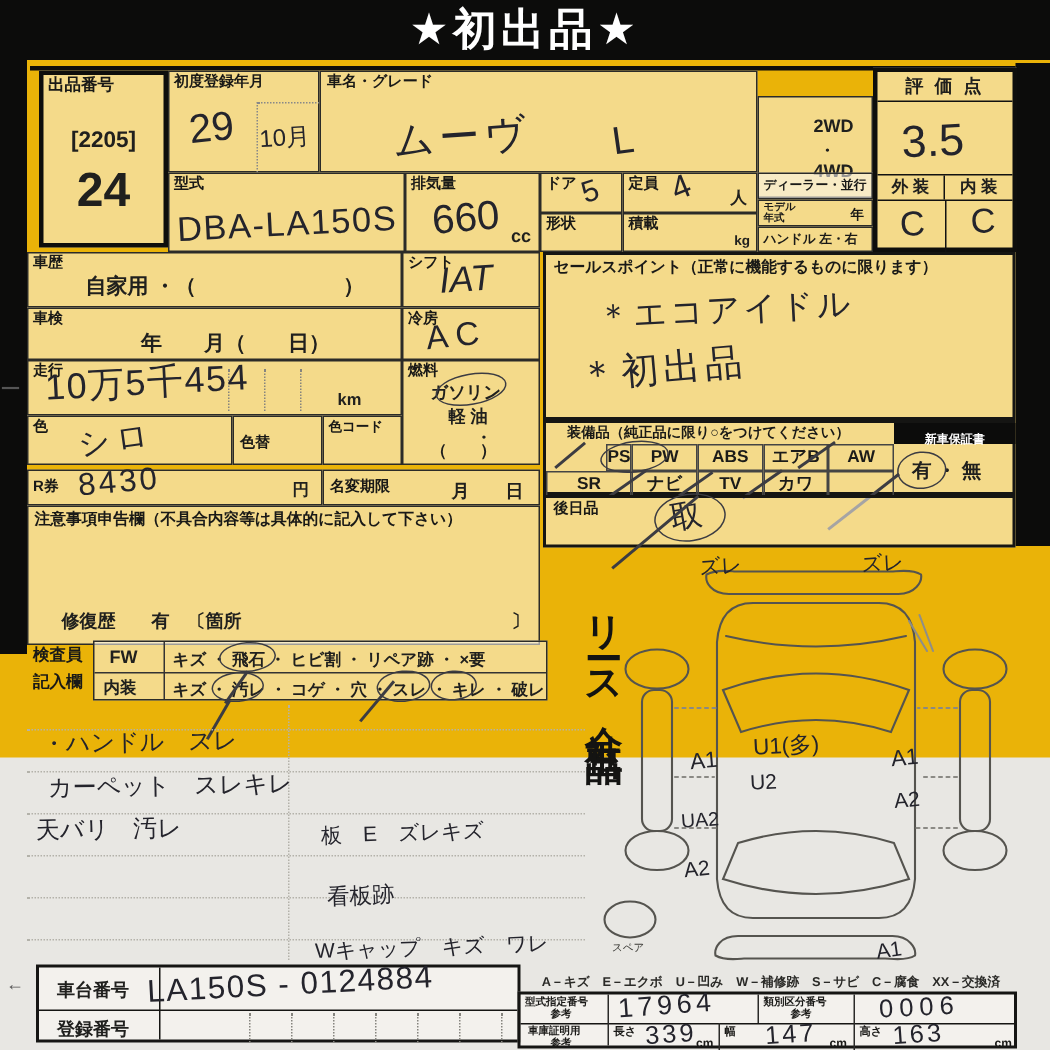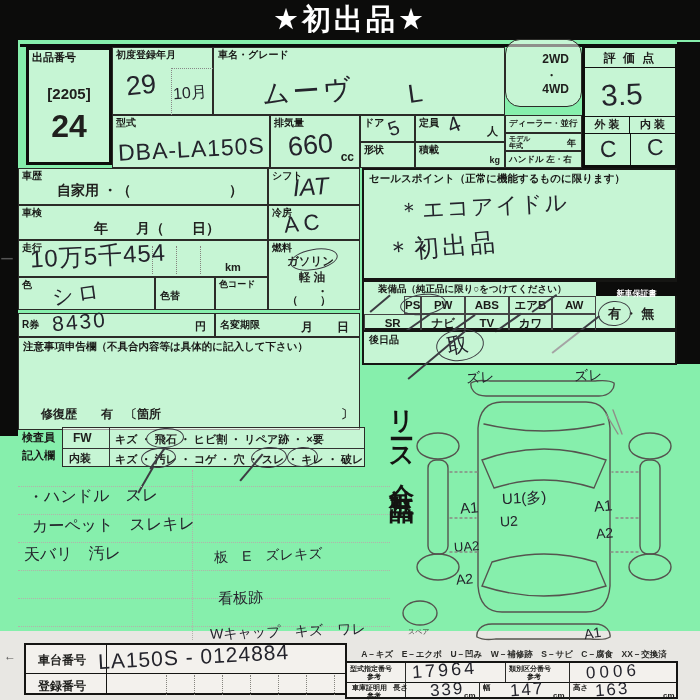--- a/index.html
+++ b/index.html
@@ -1,18 +1,18 @@
 <!DOCTYPE html>
 <html><head>
 <meta charset="utf-8">
 <style>
   html,body{margin:0;padding:0}
   body{width:700px;height:700px;overflow:hidden;background:#e8e7e3;
        font-family:"Liberation Sans","DejaVu Sans",sans-serif;color:#1b1b19}
-  #sheet{position:relative;width:700px;height:631px;background:#86efac}
+  #sheet{position:relative;width:700px;height:505px;background:#eab308}
   .abs{position:absolute;box-sizing:border-box}
   .cell{position:absolute;box-sizing:border-box;border:1px solid #2b2b28;background:rgba(251,250,246,.55)}
   .b2{border-width:2px;border-color:#151513}
   .b3{border-width:3px;border-color:#0e0e0c}
   .lbl{position:absolute;font-size:10px;font-weight:bold;color:#191917;line-height:1.05;white-space:nowrap}
   .pv{position:absolute;font-size:13px;font-weight:bold;color:#20201e;white-space:nowrap}
   .hw{position:absolute;color:#24242c;white-space:nowrap;line-height:1}
   .he{position:absolute;border:1.6px solid #3c3c42;border-radius:50%;background:transparent}
   .hl{position:absolute;height:1.6px;background:#3c3c42;transform-origin:left center}
   .dotv{position:absolute;width:0;border-left:1px dotted #85847e}
@@ -46,21 +46,21 @@
   </div>
   <span class="hw" style="left:126px;top:72px;font-size:27px;transform:rotate(-6deg);">29</span>
   <span class="hw" style="left:173px;top:85px;font-size:16px;transform:rotate(-4deg);">10月</span>
 
   <div class="cell" style="left:213px;top:47px;width:292px;height:68px;">
     <span class="lbl" style="left:4px;top:2px;">車名・グレード</span>
   </div>
   <span class="hw" style="left:262px;top:78px;font-size:27px;transform:rotate(-4deg);letter-spacing:3px;">ムーヴ</span>
   <span class="hw" style="left:408px;top:80px;font-size:26px;transform:rotate(-8deg);">L</span>
 
-  <div class="cell" style="left:505px;top:39px;width:77px;height:68px;border-radius:15px;">
+  <div class="cell" style="left:505px;top:64px;width:77px;height:68px;">
     <span class="pv" style="right:12px;top:12px;font-size:12px;">2WD</span>
     <span class="pv" style="right:24px;top:28px;font-size:11px;">・</span>
     <span class="pv" style="right:12px;top:42px;font-size:12px;">4WD</span>
   </div>
 
   <div class="cell b3" style="left:582px;top:45px;width:96px;height:123px;">
     <div class="abs" style="left:0;top:0;width:100%;height:20px;border-bottom:1.5px solid #111;text-align:center;">
       <span class="pv" style="position:static;font-size:12px;letter-spacing:2px;">評 価 点</span>
     </div>
     <div class="abs" style="left:0;top:68px;width:100%;height:18px;border-top:1.5px solid #111;border-bottom:1.5px solid #111;display:flex;">
@@ -322,21 +322,21 @@
     <div class="abs" style="left:158px;top:0;height:19px;border-left:1px solid #2a2a28;"></div>
     <div class="abs" style="left:222px;top:0;height:19px;border-left:1px solid #2a2a28;"></div>
     <div class="abs" style="left:132px;top:19px;height:19px;border-left:1px solid #2a2a28;"></div>
     <div class="abs" style="left:222px;top:19px;height:19px;border-left:1px solid #2a2a28;"></div>
     <span class="lbl" style="left:3px;top:2px;font-size:7px;">型式指定番号</span>
     <span class="lbl" style="left:20px;top:10px;font-size:7px;">参考</span>
     <span class="lbl" style="left:162px;top:2px;font-size:7px;">類別区分番号</span>
     <span class="lbl" style="left:180px;top:10px;font-size:7px;">参考</span>
     <span class="lbl" style="left:5px;top:21px;font-size:7px;">車庫証明用</span>
     <span class="lbl" style="left:20px;top:29px;font-size:7px;">参考</span>
-    <span class="lbl" style="left:46px;top:21px;font-size:7.5px;">長さ</span>
+    <span class="lbl" style="left:62px;top:21px;font-size:7.5px;">長さ</span>
     <span class="lbl" style="left:117px;top:29px;font-size:8px;">cm</span>
     <span class="lbl" style="left:136px;top:21px;font-size:7.5px;">幅</span>
     <span class="lbl" style="left:206px;top:29px;font-size:8px;">cm</span>
     <span class="lbl" style="left:226px;top:21px;font-size:7.5px;">高さ</span>
     <span class="lbl" style="left:316px;top:29px;font-size:8px;">cm</span>
   </div>
   <span class="hw" style="left:412px;top:661px;font-size:18px;transform:rotate(-4deg);letter-spacing:3px;">17964</span>
   <span class="hw" style="left:586px;top:663px;font-size:17px;transform:rotate(-3deg);letter-spacing:4px;">0006</span>
   <span class="hw" style="left:430px;top:681px;font-size:17px;transform:rotate(-4deg);letter-spacing:2px;">339</span>
   <span class="hw" style="left:510px;top:681px;font-size:17px;transform:rotate(-4deg);letter-spacing:2px;">147</span>

